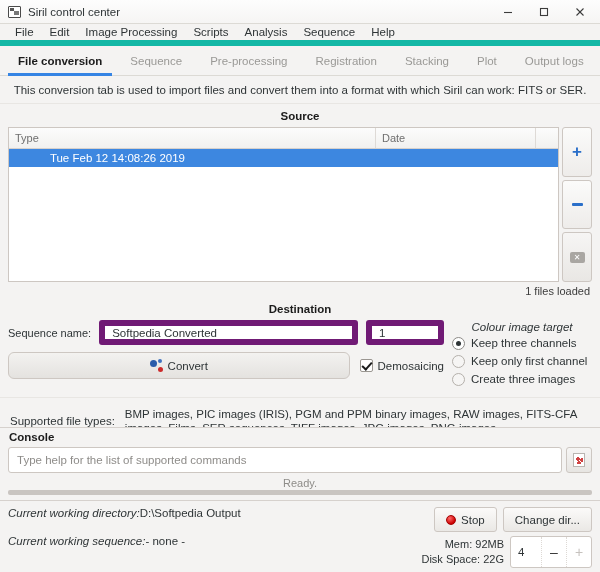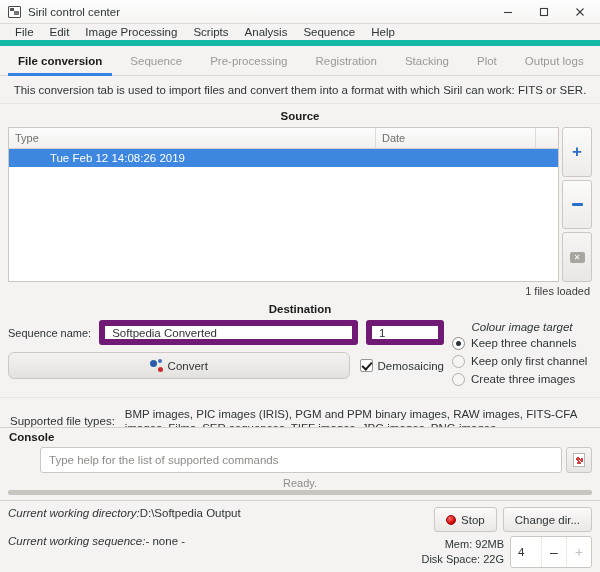--- a/index.html
+++ b/index.html
@@ -338,21 +338,20 @@
   .console-row { display: flex; gap: 4px; align-items: center; }
   .console-input {
     flex: 1; height: 26px;
     border: 1px solid #cdc7c2;
     border-radius: 3px;
     background: #fff;
     display: flex; align-items: center;
     padding: 0 8px;
     font-size: 11.5px;
     color: #8e8c89;
-    margin-left: 32px;
   }
   .console-btn {
     width: 26px; height: 26px;
     border: 1px solid #cdc7c2;
     border-radius: 3px;
     background: linear-gradient(#f6f5f4, #e7e5e2);
     display: flex; align-items: center; justify-content: center;
     cursor: default;
   }
   .cbtn-glyph {

